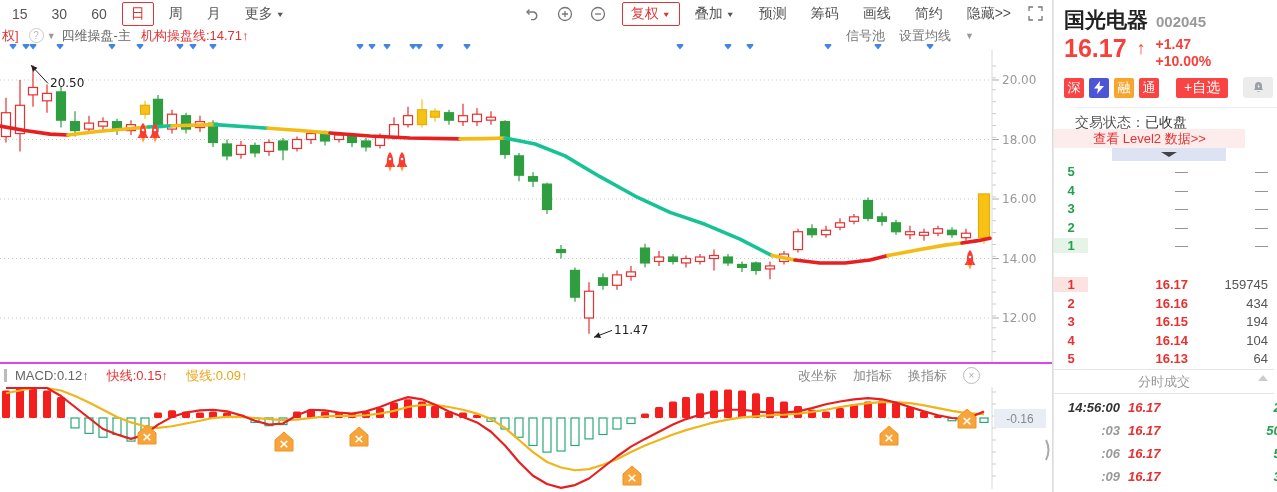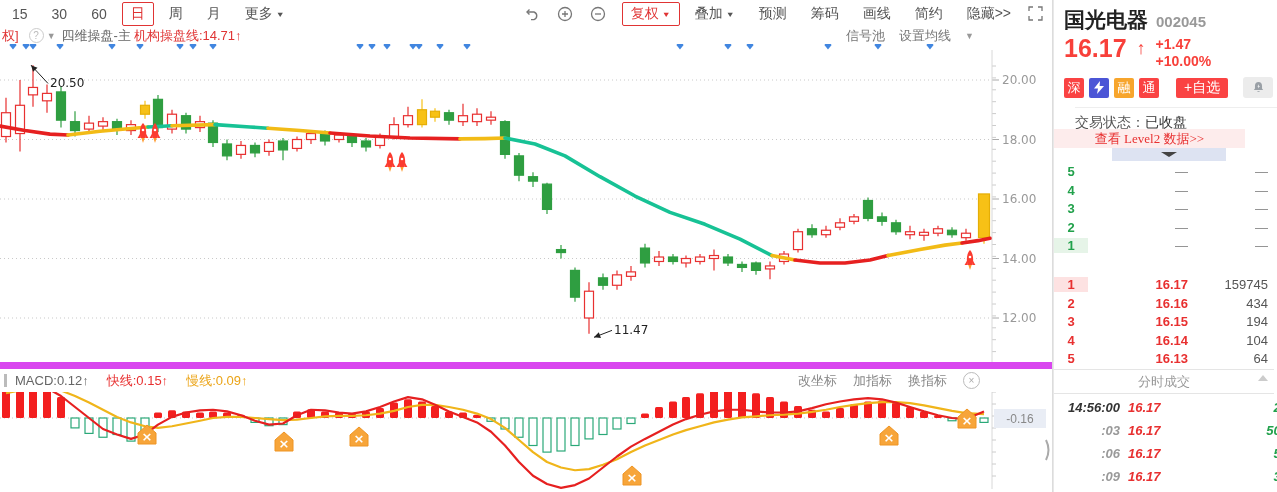--- a/index.html
+++ b/index.html
@@ -19,25 +19,25 @@
   .tb-icons{display:flex;gap:16px;margin-left:auto;margin-right:12px;align-items:center;}
   .icon-btn{width:17px;height:17px;display:flex;align-items:center;justify-content:center;cursor:pointer;}
   .tool-group{display:flex;align-items:center;margin-right:4px;}
 
   .legend-row{position:absolute;left:0;top:27px;width:1052px;height:17px;z-index:3;background:#fff;
               display:flex;align-items:center;font-size:13px;color:#666;}
   .legend-row .frag{margin-left:2px;color:#e03434;}
   .qmark{display:inline-flex;width:13px;height:13px;border:1px solid #ccc;border-radius:50%;color:#bbb;
          font-size:10px;align-items:center;justify-content:center;margin:0 3px 0 10px;}
   .caret{font-size:9px;color:#999;margin-right:6px;}
-  .inst-line{color:#e03434;margin-left:3px;}
+  .inst-line{color:#e03434;margin-left:10px;}
   .legend-right{position:absolute;right:72px;top:0;height:17px;display:flex;align-items:center;gap:14px;color:#777;}
 
   .macd-header{position:absolute;left:0;top:362px;width:1052px;height:23px;background:#fff;z-index:3;
-               display:flex;align-items:center;font-size:13px;color:#666;border-top:7px solid #d946ef;}
+               display:flex;align-items:center;font-size:13px;color:#666;border-top:2px solid #d946ef;}
   .macd-header .vbar{width:3px;height:13px;background:#bbb;margin:0 8px 0 4px;}
   .macd-header .fast{color:#e83030;margin-left:18px;}
   .macd-header .slow{color:#eba417;margin-left:18px;}
   .macd-right{position:absolute;right:72px;display:flex;align-items:center;gap:16px;color:#888;}
   .circle-x{width:15px;height:15px;border:1px solid #bbb;border-radius:50%;color:#aaa;font-size:10px;
             display:flex;align-items:center;justify-content:center;}
 
   .macd-axis-label{position:absolute;left:994px;top:409px;width:52px;height:19px;background:#e9edf5;z-index:2;
                    color:#888;font-size:12px;display:flex;align-items:center;justify-content:center;}
 
@@ -54,21 +54,21 @@
   .tag{width:20px;height:20px;border-radius:2px;color:#fff;font-size:13px;display:flex;align-items:center;justify-content:center;}
   .tag.red{background:#fa4343;}
   .tag.blue{background:#4b55d6;}
   .tag.orange{background:#f7a52c;}
   .add-watch{height:20px;padding:0 8px;border-radius:2px;background:#fa4343;color:#fff;font-size:14px;
              display:flex;align-items:center;margin-left:12px;cursor:pointer;}
   .bell-btn{width:30px;height:21px;border-radius:3px;background:#ececec;display:flex;align-items:center;justify-content:center;margin-left:10px;cursor:pointer;}
   .status-row{position:absolute;left:6px;top:107px;font-size:14px;color:#555;border-top:1px solid #eee;width:212px;padding-top:6px;margin-left:15px;}
   .status-row b{color:#333;font-weight:normal;}
   .lvl2{position:absolute;left:0;top:129px;width:191px;height:19px;background:#fdecec;color:#e83030;
-        display:flex;align-items:center;justify-content:center;font-size:13px;cursor:pointer;font-family:Liberation Serif, serif;}
+        display:flex;align-items:center;justify-content:center;font-size:13px;cursor:pointer;}
   .handle{position:absolute;left:58px;top:148px;width:114px;height:13px;background:#dde3f2;display:flex;align-items:center;justify-content:center;cursor:pointer;}
   .handle .chev{width:0;height:0;border-left:8px solid transparent;border-right:8px solid transparent;border-top:5px solid #444;}
 
   .ob-row{position:absolute;left:0;width:224px;height:19px;display:flex;align-items:center;font-size:13px;}
   .ob-lvl{width:34px;text-align:center;font-weight:bold;}
   .ob-price{width:100px;text-align:right;}
   .ob-vol{flex:1;text-align:right;padding-right:10px;}
   .ask .ob-lvl{color:#21a14b;}
   .bid .ob-lvl{color:#e83030;}
   .dash{color:#888;}

